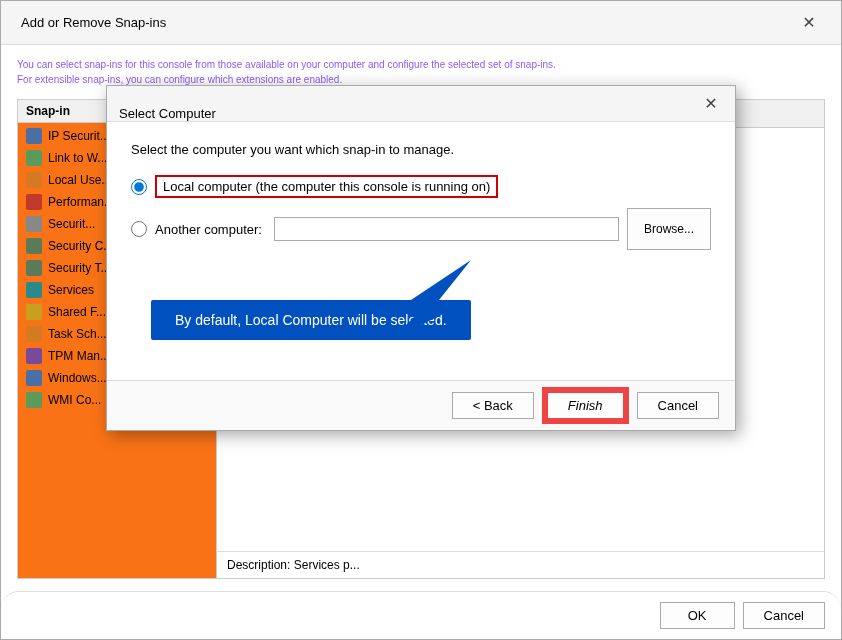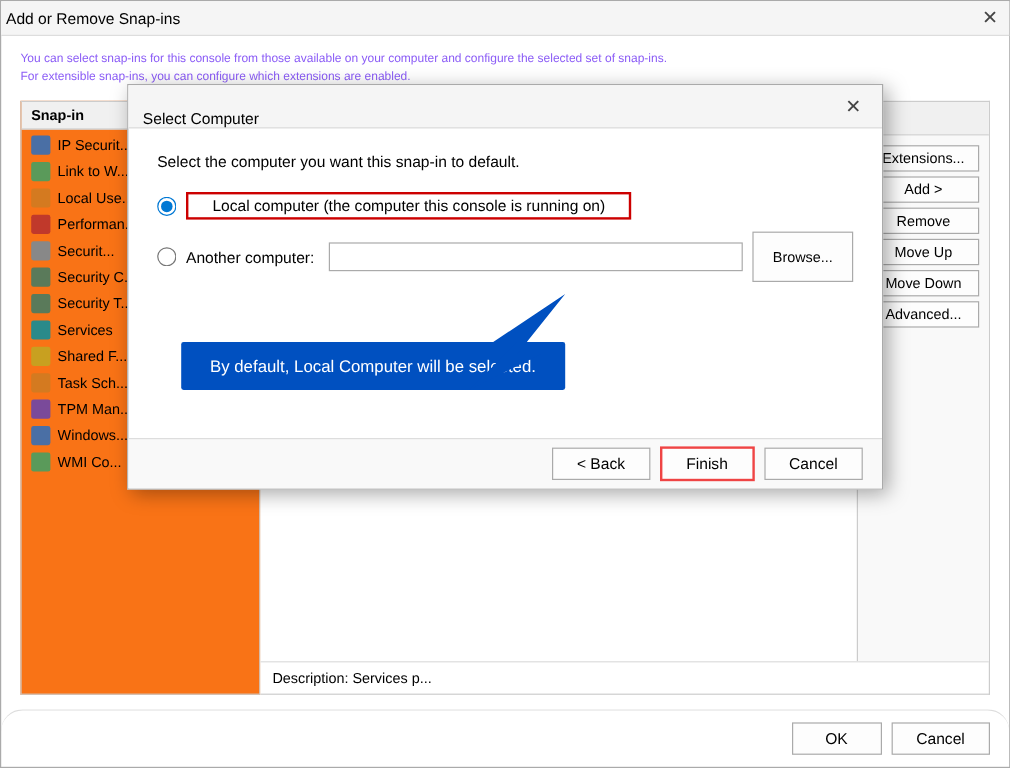--- a/index.html
+++ b/index.html
@@ -23,25 +23,25 @@
       border: 1px solid #aaa;
       box-shadow: 4px 4px 20px rgba(0,0,0,0.4);
       display: flex;
       flex-direction: column;
       position: relative;
     }
 
     .outer-title-bar {
       background: #f5f5f5;
       border-bottom: 1px solid #ddd;
-      padding: 8px 4px;
+      padding: 8px 20px;
       display: flex;
       align-items: center;
       justify-content: space-between;
-      height: 29px;
+      height: 44px;
     }
 
     .outer-title-bar .title {
       font-size: 13px;
       font-weight: normal;
       color: #000;
     }
 
     .title-close-btn {
       width: 24px;
@@ -325,22 +325,23 @@
     .inner-footer-btn {
       padding: 5px 20px;
       font-size: 13px;
       background: #fdfdfd;
       border: 1px solid #aaa;
       cursor: pointer;
       min-width: 75px;
     }
 
     .finish-btn {
-      border: 2px solid #ef4444;
+      border: 6px solid #ef4444;
       font-weight: 500;
+      font-style: italic;
     }
 
     
     .icon-blue { background: #4a6fa5; }
     .icon-green { background: #5a9a5a; }
     .icon-orange { background: #d47a20; }
     .icon-red { background: #c0392b; }
     .icon-gray { background: #888; }
     .icon-teal { background: #2a8a8a; }
     .icon-purple { background: #7a4a9a; }
@@ -431,52 +432,44 @@
             </div>
           </div>
       </div>
 
       <div class="right-panel">
         <div class="right-panel-header">
           <span class="right-col-header">Selected snap-ins</span>
         </div>
         <div class="right-content">
           <div class="selected-list"></div>
-          <div class="right-actions">
-            <button class="action-btn">Extensions...</button>
-            <button class="action-btn">Add &gt;</button>
-              <button class="action-btn">Remove</button>
-            <button class="action-btn">Move Up</button>
-            <button class="action-btn">Move Down</button>
-          <button class="action-btn">Advanced...</button>
-            </div>
         </div>
         <div class="description-area">
           <span>Description:</span>
           <span>Services p...</span>
         </div>
       </div>
     </div>
 
     <div class="inner-dialog-overlay">
       <div class="inner-dialog">
 
         <div class="inner-title-bar">
           <span class="inner-title">Select Computer</span>
           <button class="inner-close-btn">✕</button>
         </div>
 
         <div class="inner-body">
-          <div class="inner-description">Select the computer you want this snap-in to default.</div>
+          <div class="inner-description">Select the computer you want which snap-in to manage.</div>
 
           <div class="radio-group">
 
             <div class="radio-option">
               <input type="radio" name="computer" id="local" checked="" style="">
-              <div style="border: 2px solid #cc0000; padding: 2px 20px; background:#fff;text-align:right;">
+              <div style="border: 2px solid #cc0000; padding: 2px 6px; background:#fff;text-align:right;">
                 <label for="local" style="cursor:pointer;">Local computer (the computer this console is running on)</label>
               </div>
             </div>
 
             <div class="radio-option">
               <input type="radio" name="computer" id="another" style="">
               <label for="another" style="cursor:pointer;">Another computer:</label>
               <input type="text" class="radio-text-input" value="" style="margin-left: 4px;">
               <button class="browse-btn">Browse...</button>
             </div>

